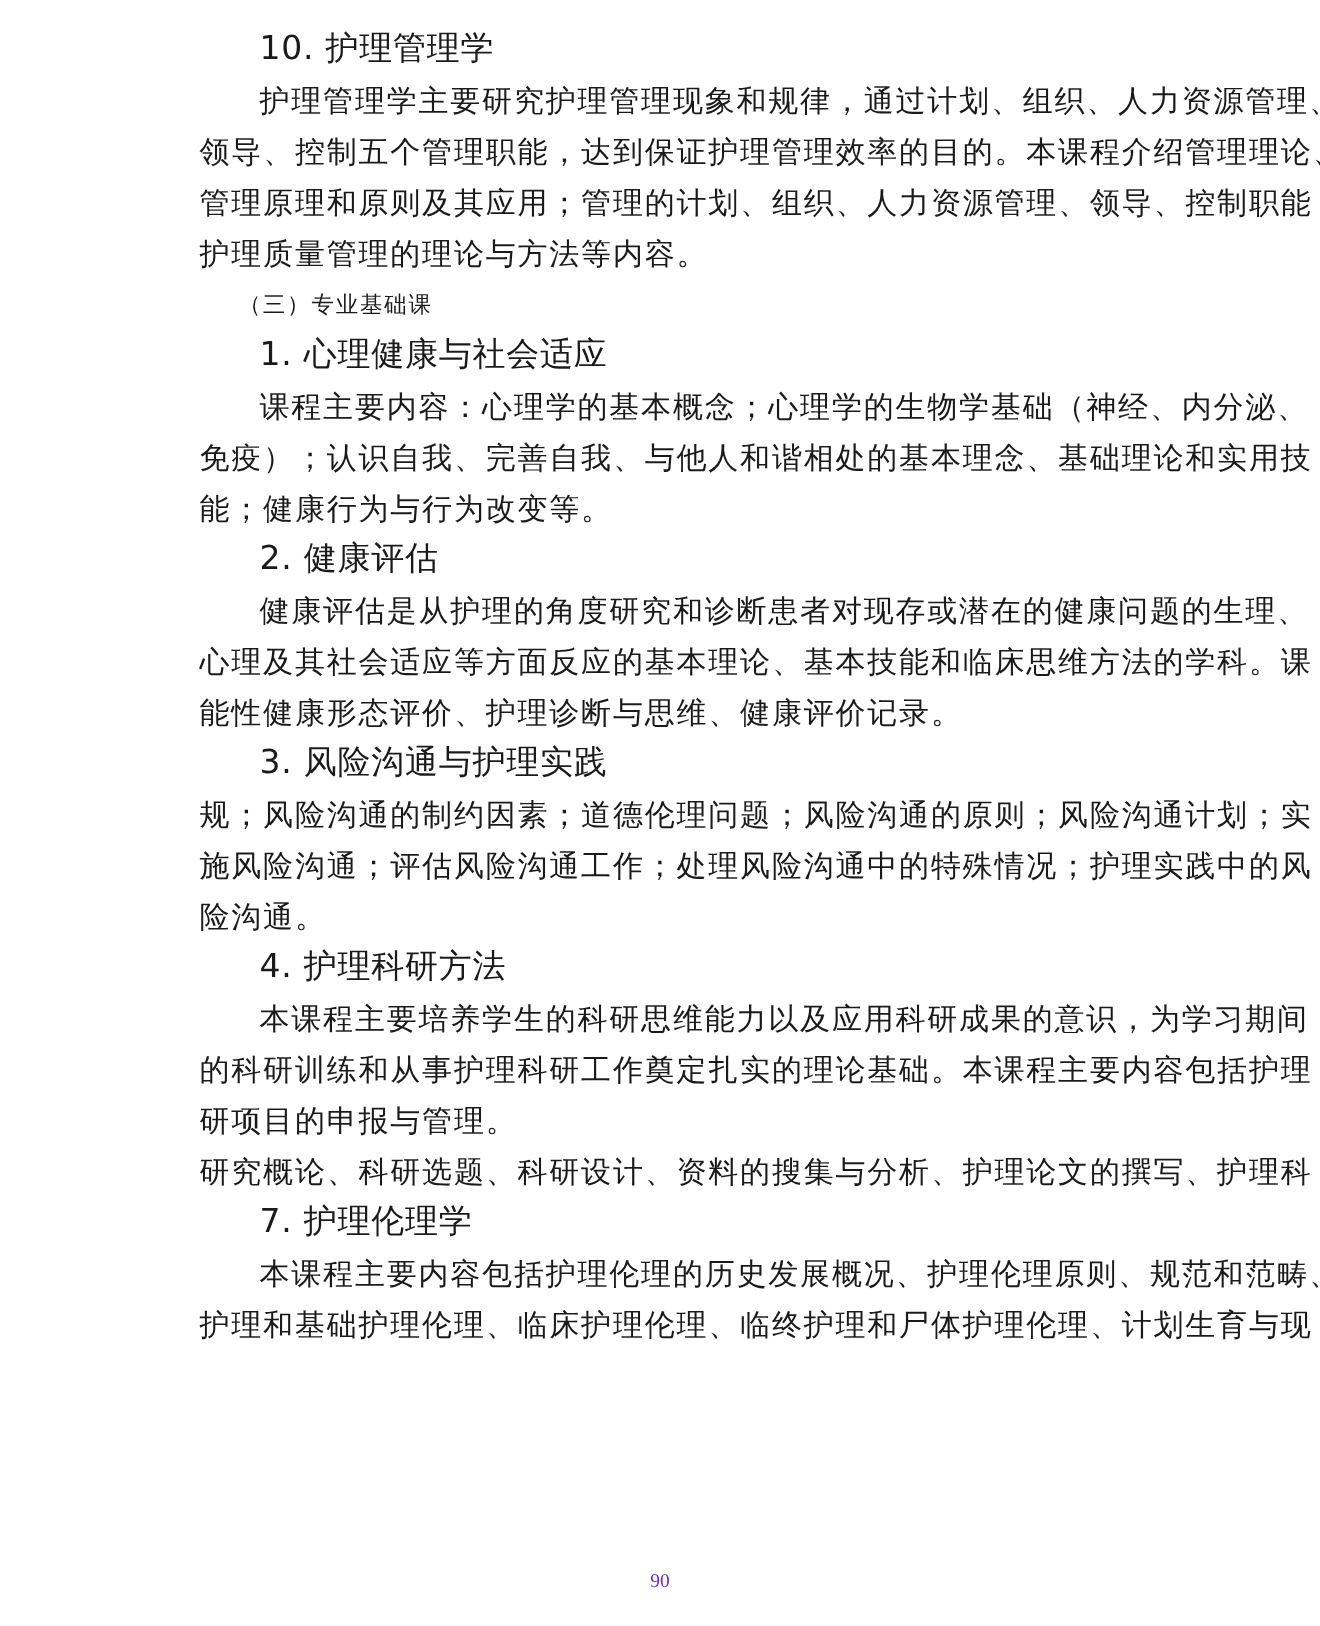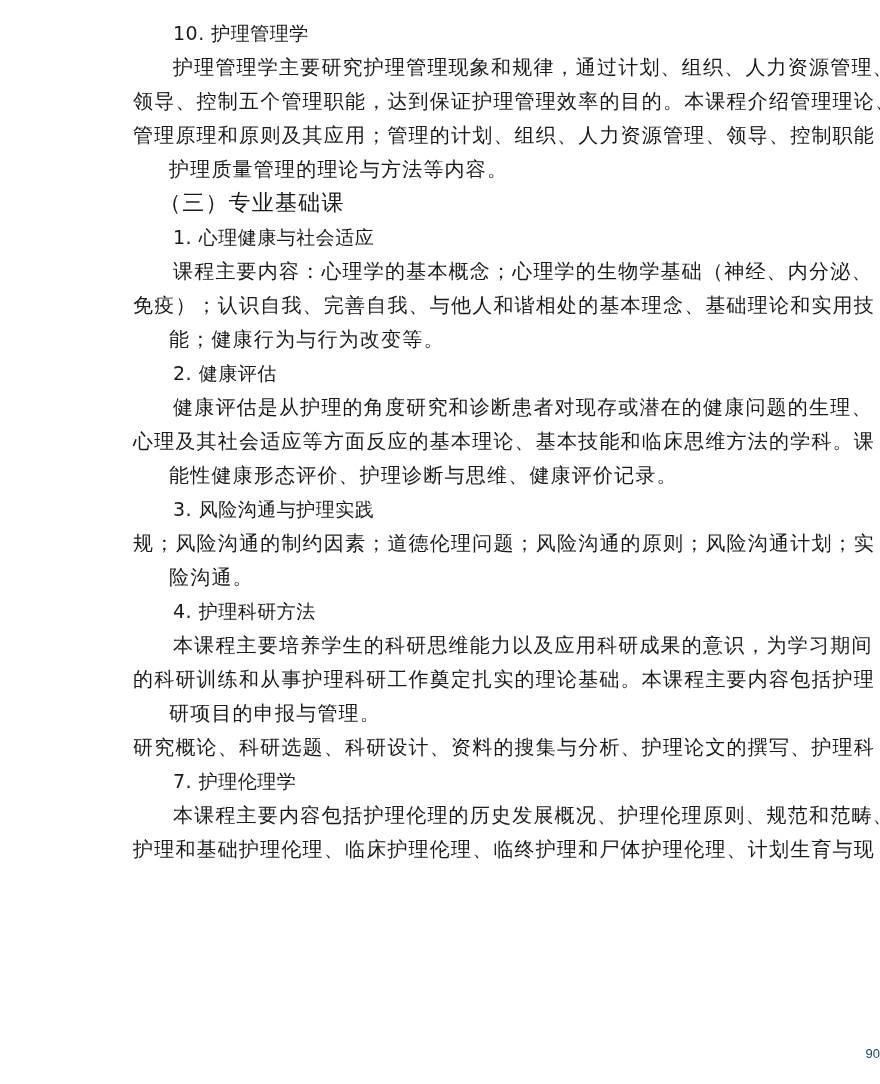--- a/index.html
+++ b/index.html
@@ -1,26 +1,26 @@
 <!DOCTYPE html>
 <html><head>
 <meta charset="utf-8">
 <style>
   html, body { margin: 0; padding: 0; background: #ffffff; }
   body { width: 880px; height: 1084px; position: relative; overflow: hidden;
          font-family: "DejaVu Serif", "Liberation Serif", serif; color: #1a1a1a; }
   .page { position: absolute; left: 133px; top: 16px; width: 630px; }
   .line { height: 34px; line-height: 34px; font-size: 20px; white-space: nowrap;
           letter-spacing: 1.2px; text-align: justify; text-align-last: justify; }
-  .line.last { text-align-last: left; margin-left: 36px; }
-  .head { padding-left: 40px; text-align-last: left; font-family: "DejaVu Sans", "Liberation Sans", sans-serif; font-size: 19px; letter-spacing: 0.5px; }
-  .section { padding-left: 26px; text-align-last: left; font-family: "DejaVu Sans", "Liberation Sans", sans-serif; font-size: 22px; }
+  .line.last { text-align-last: left; }
+  .head { padding-left: 40px; text-align-last: left; font-family: "DejaVu Sans", "Liberation Sans", sans-serif; font-size: 22px; letter-spacing: 0.5px; }
+  .section { padding-left: 26px; text-align-last: left; font-family: "DejaVu Sans", "Liberation Sans", sans-serif; font-size: 15px; }
   .indent { text-indent: 40px; }
-  .pagenum { position: absolute; left: 0; width: 880px; top: 1046px; text-align: right;
-             font-family: Liberation Sans, sans-serif; font-size: 13px; color: #0c4a6e; }
+  .pagenum { position: absolute; left: 0; width: 880px; top: 1046px; text-align: center;
+             font-family: Liberation Serif, serif; font-size: 13px; color: #6d28d9; }
 </style>
 </head>
 <body>
 
 <div class="page">
   <div class="line head">10. 护理管理学</div>
   <div class="line indent">护理管理学主要研究护理管理现象和规律，通过计划、组织、人力资源管理、</div>
   <div class="line">领导、控制五个管理职能，达到保证护理管理效率的目的。本课程介绍管理理论、</div>
   <div class="line">管理原理和原则及其应用；管理的计划、组织、人力资源管理、领导、控制职能；</div>
   <div class="line last">护理质量管理的理论与方法等内容。</div>
@@ -32,20 +32,21 @@
   <div class="line">免疫）；认识自我、完善自我、与他人和谐相处的基本理念、基础理论和实用技</div>
   <div class="line last">能；健康行为与行为改变等。</div>
 
   <div class="line head">2. 健康评估</div>
   <div class="line indent">健康评估是从护理的角度研究和诊断患者对现存或潜在的健康问题的生理、</div>
   <div class="line">心理及其社会适应等方面反应的基本理论、基本技能和临床思维方法的学科。课</div>
   <div class="line last">能性健康形态评价、护理诊断与思维、健康评价记录。</div>
 
   <div class="line head">3. 风险沟通与护理实践</div>
   <div class="line">规；风险沟通的制约因素；道德伦理问题；风险沟通的原则；风险沟通计划；实</div>
+  <div class="line">施风险沟通；评估风险沟通工作；处理风险沟通中的特殊情况；护理实践中的风</div>
   <div class="line last">险沟通。</div>
 
   <div class="line head">4. 护理科研方法</div>
   <div class="line indent">本课程主要培养学生的科研思维能力以及应用科研成果的意识，为学习期间</div>
   <div class="line">的科研训练和从事护理科研工作奠定扎实的理论基础。本课程主要内容包括护理</div>
   <div class="line last">研项目的申报与管理。</div>
   <div class="line">研究概论、科研选题、科研设计、资料的搜集与分析、护理论文的撰写、护理科</div>
 
   <div class="line head">7. 护理伦理学</div>
   <div class="line indent">本课程主要内容包括护理伦理的历史发展概况、护理伦理原则、规范和范畴、</div>

